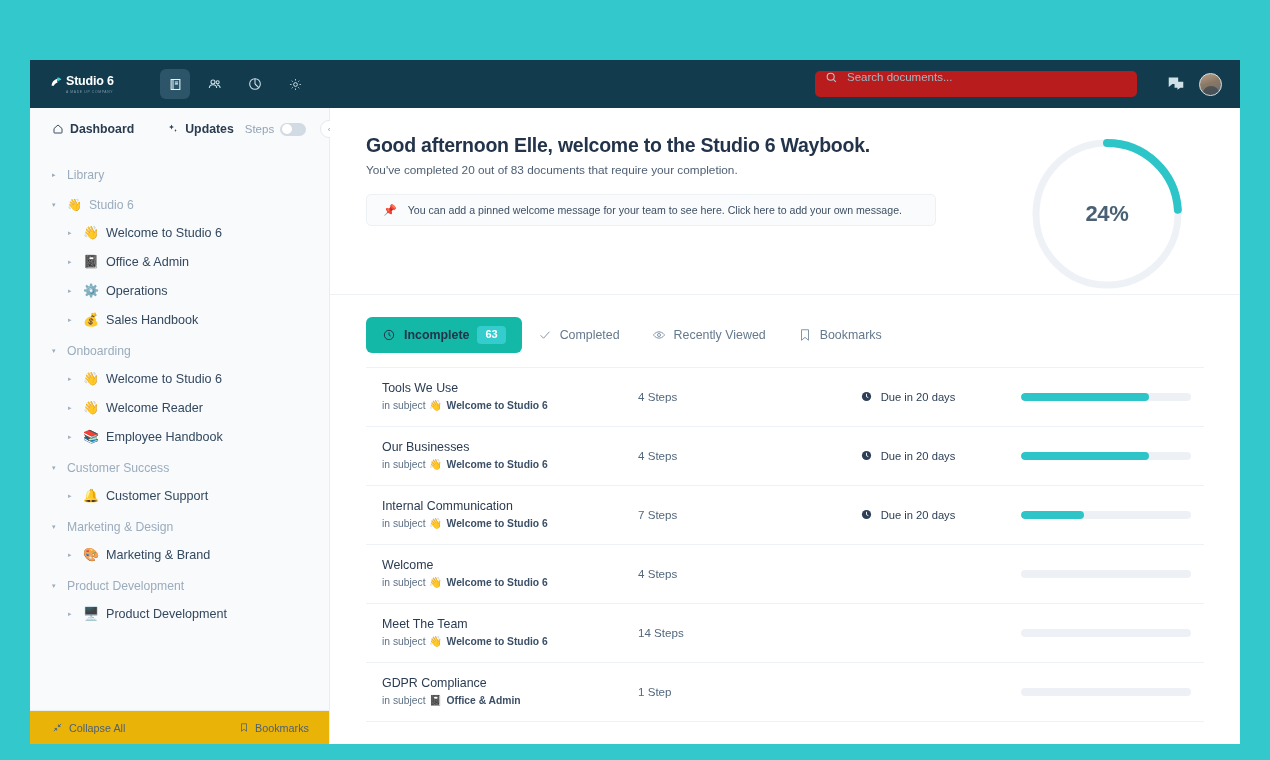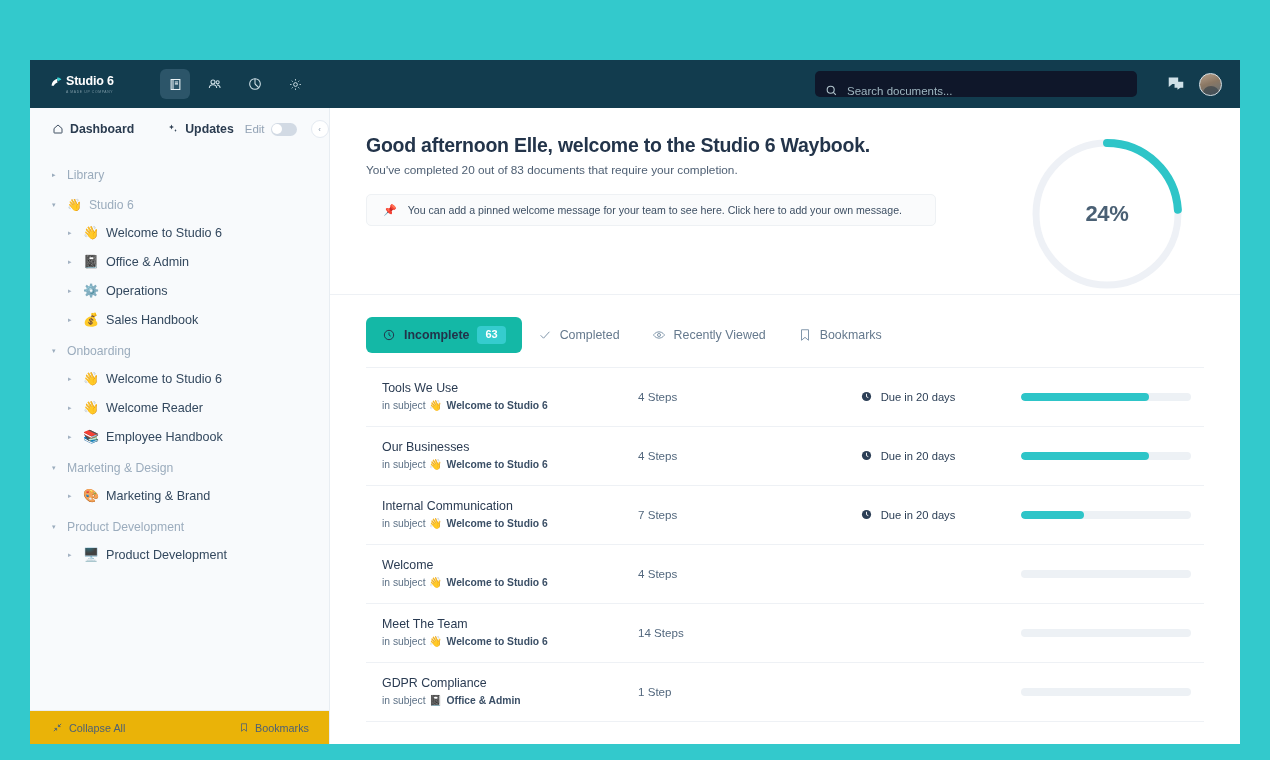--- a/index.html
+++ b/index.html
@@ -80,24 +80,24 @@
     background: transparent;
   }
   .nav-btn.active { background: #2c5569; }
   .nav-btn svg { display: block; }
 
   .header-spacer { flex: 1; }
 
   #search-wrap {
     width: 322px;
     height: 26px;
-    background: #0f172a;
+    background: #b91c1c;
     border-radius: 5px;
     display: flex;
-    align-items: flex-end;
+    align-items: flex-start;
     padding: 0 10px;
     gap: 9px;
     cursor: text;
   }
   #search-input {
     flex: 1;
     background: transparent;
     border: none;
     outline: none;
     color: #e4edf1;
@@ -480,21 +480,21 @@
         </div>
         <div class="side-top-item updates">
           <svg width="12" height="12" viewBox="0 0 24 24" fill="#2b3c50">
             <path d="M9 3l1.4 3.6L14 8l-3.6 1.4L9 13l-1.4-3.6L4 8l3.6-1.4z"></path>
             <path d="M17 12l.9 2.3L20 15l-2.1.7L17 18l-.9-2.3L14 15l2.1-.7z"></path>
           </svg>
           <span>Updates</span>
         </div>
 
         <div class="edit-group">
-          <span class="edit-label">Edit</span>
+          <span class="edit-label">Steps</span>
           <div class="toggle">
             <div class="knob"></div>
           </div>
           <div class="collapse-round">
             <span>‹</span>
           </div>
         </div>
       </div>
 
       <div id="tree">
@@ -543,20 +543,31 @@
             </div>
             <div class="tree-item">
               <span class="caret">▸</span>
               <span class="emoji">👋</span>
               <span>Welcome Reader</span>
             </div>
             <div class="tree-item">
               <span class="caret">▸</span>
               <span class="emoji">📚</span>
               <span>Employee Handbook</span>
+            </div>
+          </div>
+          <div class="tree-group">
+            <div class="tree-section">
+              <span class="caret">▾</span>
+              <span>Customer Success</span>
+            </div>
+            <div class="tree-item">
+              <span class="caret">▸</span>
+              <span class="emoji">🔔</span>
+              <span>Customer Support</span>
             </div>
           </div>
           <div class="tree-group">
             <div class="tree-section">
               <span class="caret">▾</span>
               <span>Marketing &amp; Design</span>
             </div>
             <div class="tree-item">
               <span class="caret">▸</span>
               <span class="emoji">🎨</span>

